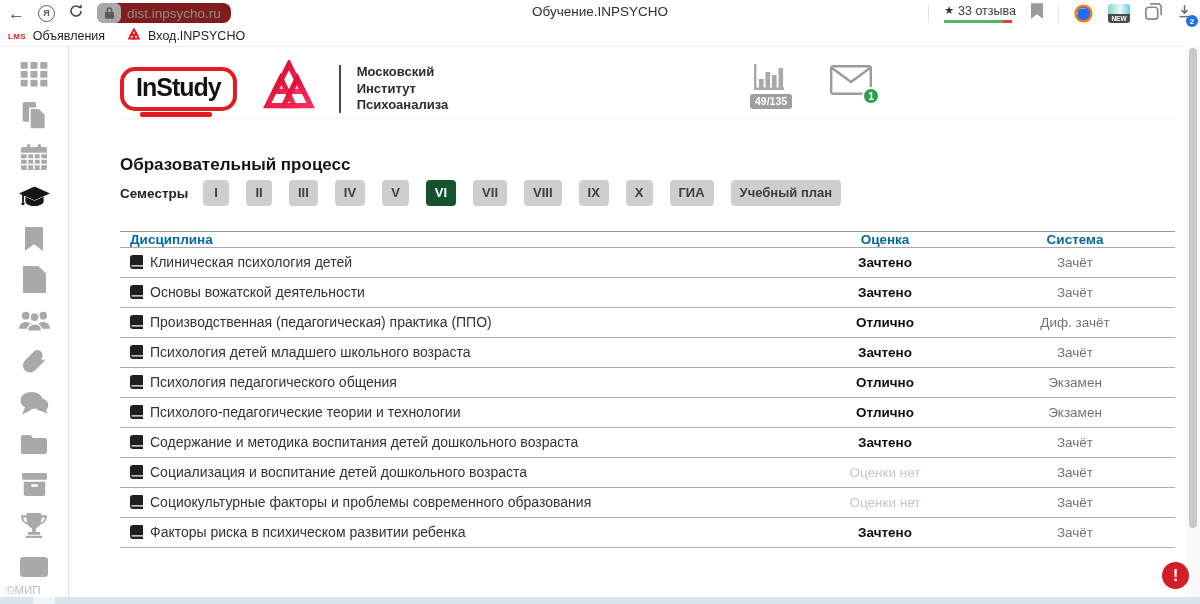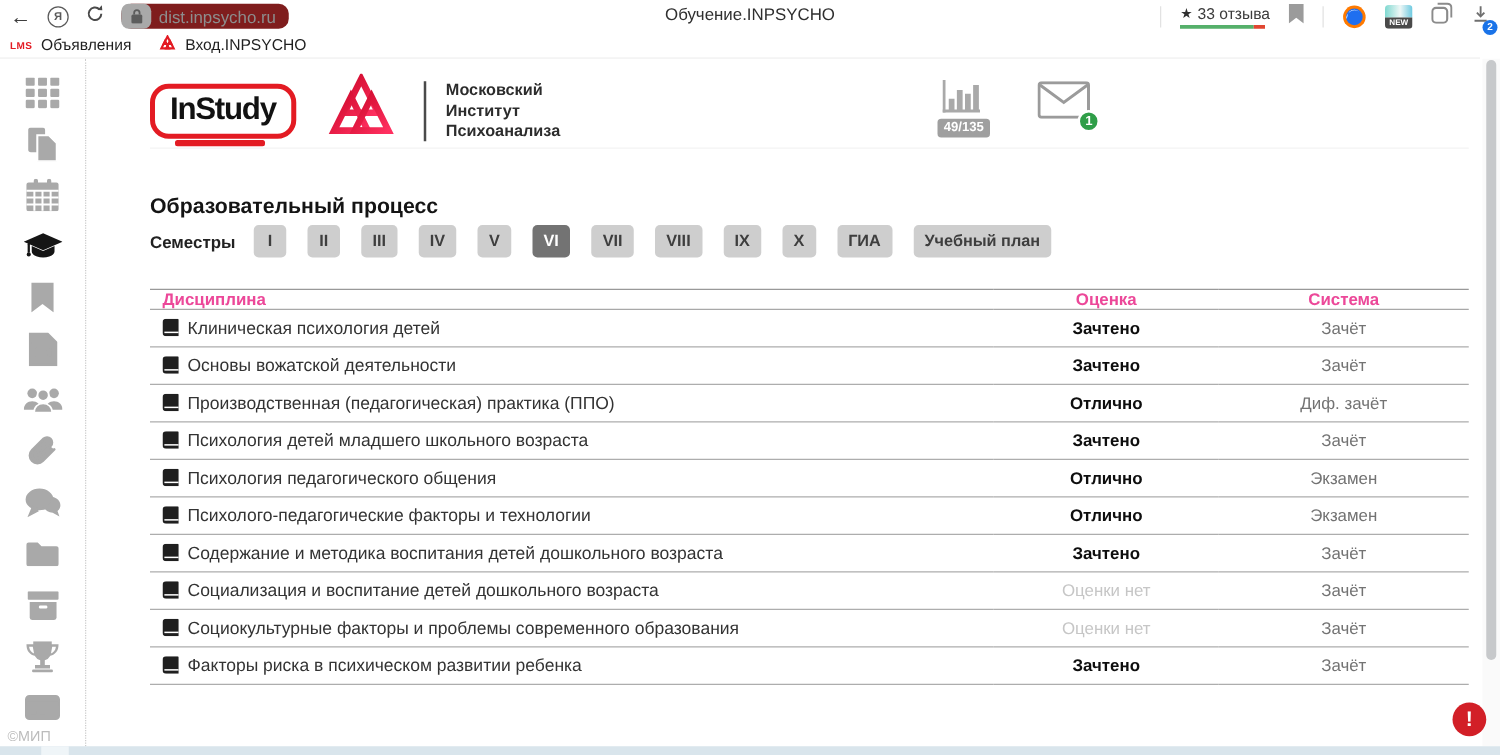--- a/index.html
+++ b/index.html
@@ -65,26 +65,26 @@
                 background:#2f9e48; border:2px solid #fff; color:#fff; font-size:10.5px; font-weight:bold;
                 display:flex; align-items:center; justify-content:center; }
 
   
   .page-title { margin-top:36px; font-size:17px; font-weight:bold; color:#141414; }
   .semesters { margin-top:5px; display:flex; align-items:center; }
   .sem-label { width:83px; font-size:13.5px; font-weight:bold; color:#222; }
   .sem-btns { display:flex; gap:17px; align-items:center; }
   .sem-btn { background:#cecece; border:none; border-radius:4px; height:26px; line-height:26px; padding:0 9px;
              min-width:26px; text-align:center; font-family:inherit; font-size:13px; font-weight:bold; color:#3e3e3e; cursor:pointer; }
-  .sem-btn.active { background:#737373; color:#fff; }
+  .sem-btn.active { background:#14532d; color:#fff; }
 
   .grades-table { margin-top:25px; width:1055px; border-collapse:collapse; table-layout:fixed; }
   .grades-table col.c1 { width:675px; } .grades-table col.c2 { width:180px; } .grades-table col.c3 { width:200px; }
   .grades-table th { border-top:1px solid #999; border-bottom:1px solid #a8a8a8; font-size:13.5px; font-weight:bold;
-                     color:#ec4899; height:14px; padding:0; }
+                     color:#0369a1; height:14px; padding:0; }
   .grades-table th.h-disc { text-align:left; padding-left:10px; }
   .grades-table td { border-bottom:1px solid #adadad; height:30px; padding:0; }
   .cell-disc { padding-left:10px !important; font-size:14px; color:#333; }
   .cell-disc .book { display:inline-block; vertical-align:-2px; margin-right:7px; }
   .cell-grade { text-align:center; font-size:13.5px; font-weight:bold; color:#0e0e0e; }
   .cell-grade.muted { color:#c6c6c6; font-weight:normal; }
   .cell-system { text-align:center; font-size:13.5px; color:#737373; }
 
   .alert-badge { position:absolute; left:1162px; top:562px; width:27px; height:27px; border-radius:50%;
                  background:#d21f27; color:#fff; font-size:17px; font-weight:bold;
@@ -428,21 +428,21 @@
                     <path d="M3 0h9a1 1 0 0 1 1 1v13H3a3 3 0 0 1-3-3V3a3 3 0 0 1 3-3z"></path>
                     <rect x="1.5" y="10.3" width="11.5" height="1.2" fill="#fff"></rect>
                   </svg></span><span>Психология педагогического общения</span></td>
             <td class="cell-grade">Отлично</td>
             <td class="cell-system">Экзамен</td>
           </tr>
           <tr>
             <td class="cell-disc"><span class="book"><svg width="13" height="14" viewBox="0 0 13 14" fill="#1f1f1f">
                     <path d="M3 0h9a1 1 0 0 1 1 1v13H3a3 3 0 0 1-3-3V3a3 3 0 0 1 3-3z"></path>
                     <rect x="1.5" y="10.3" width="11.5" height="1.2" fill="#fff"></rect>
-                  </svg></span><span>Психолого-педагогические факторы и технологии</span></td>
+                  </svg></span><span>Психолого-педагогические теории и технологии</span></td>
             <td class="cell-grade">Отлично</td>
             <td class="cell-system">Экзамен</td>
           </tr>
           <tr>
             <td class="cell-disc"><span class="book"><svg width="13" height="14" viewBox="0 0 13 14" fill="#1f1f1f">
                     <path d="M3 0h9a1 1 0 0 1 1 1v13H3a3 3 0 0 1-3-3V3a3 3 0 0 1 3-3z"></path>
                     <rect x="1.5" y="10.3" width="11.5" height="1.2" fill="#fff"></rect>
                   </svg></span><span>Содержание и методика воспитания детей дошкольного возраста</span></td>
             <td class="cell-grade">Зачтено</td>
             <td class="cell-system">Зачёт</td>

